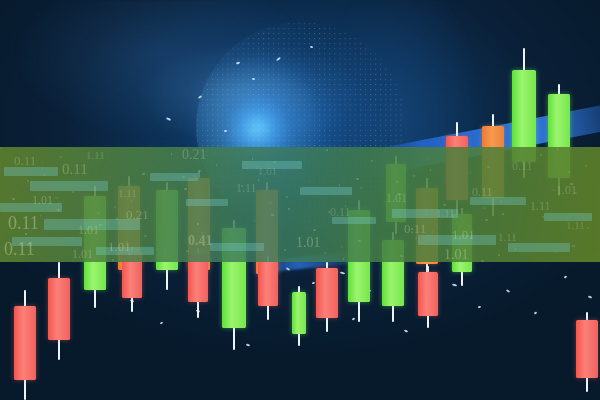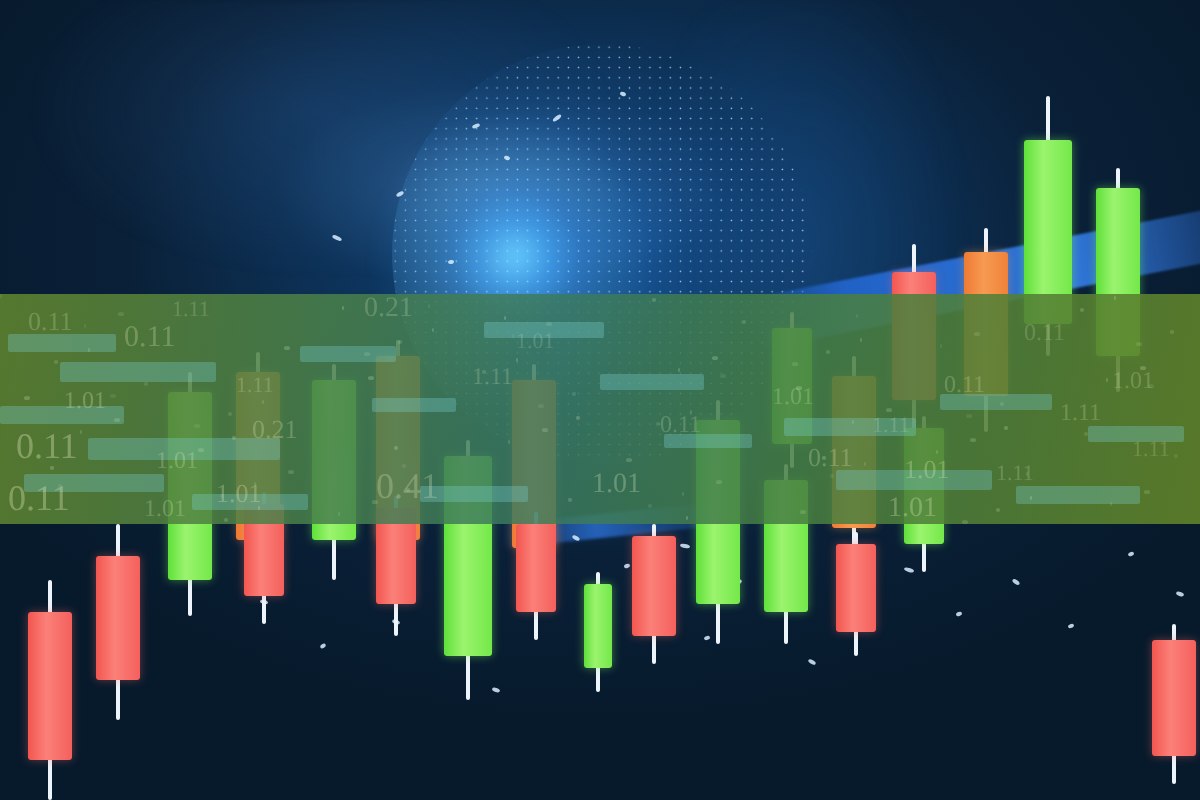--- a/index.html
+++ b/index.html
@@ -332,21 +332,21 @@
       <div class="num" style="left: 32px; top: 46px; font-size: 12px; opacity: 0.5;">1.01</div>
       <div class="num" style="left: 118px; top: 40px; font-size: 11px; opacity: 0.38;">1.11</div>
       <div class="num" style="left: 8px; top: 66px; font-size: 18px; opacity: 0.62;">0.11</div>
       <div class="num" style="left: 78px; top: 76px; font-size: 12px; opacity: 0.45;">1.01</div>
       <div class="num" style="left: 4px; top: 92px; font-size: 18px; opacity: 0.6;">0.11</div>
       <div class="num" style="left: 72px; top: 100px; font-size: 12px; opacity: 0.44;">1.01</div>
       <div class="num" style="left: 126px; top: 60px; font-size: 13px; opacity: 0.46;">0.21</div>
       <div class="num" style="left: 108px; top: 92px; font-size: 13px; opacity: 0.5;">1.01</div>
       <div class="num" style="left: 182px; top: 0px; font-size: 14px; opacity: 0.4;">0.21</div>
       <div class="num" style="left: 236px; top: 34px; font-size: 12px; opacity: 0.36;">1.11</div>
-      <div class="num" style="left: 188px; top: 86px; font-size: 18px; opacity: 0.48;">0.41</div>
+      <div class="num" style="left: 188px; top: 86px; font-size: 14px; opacity: 0.48; font-weight: bold;">0.41</div>
       <div class="num" style="left: 296px; top: 88px; font-size: 14px; opacity: 0.52;">1.01</div>
       <div class="num" style="left: 330px; top: 58px; font-size: 12px; opacity: 0.38;">0.11</div>
       <div class="num" style="left: 386px; top: 44px; font-size: 12px; opacity: 0.4;">1.01</div>
       <div class="num" style="left: 404px; top: 74px; font-size: 13px; opacity: 0.46;">0.11</div>
       <div class="num" style="left: 436px; top: 60px; font-size: 11px; opacity: 0.36;">1.11</div>
       <div class="num" style="left: 472px; top: 38px; font-size: 12px; opacity: 0.42;">0.11</div>
       <div class="num" style="left: 452px; top: 80px; font-size: 13px; opacity: 0.5;">1.01</div>
       <div class="num" style="left: 498px; top: 84px; font-size: 11px; opacity: 0.38;">1.11</div>
       <div class="num" style="left: 444px; top: 100px; font-size: 14px; opacity: 0.54;">1.01</div>
       <div class="num" style="left: 530px; top: 52px; font-size: 12px; opacity: 0.4;">1.11</div>

